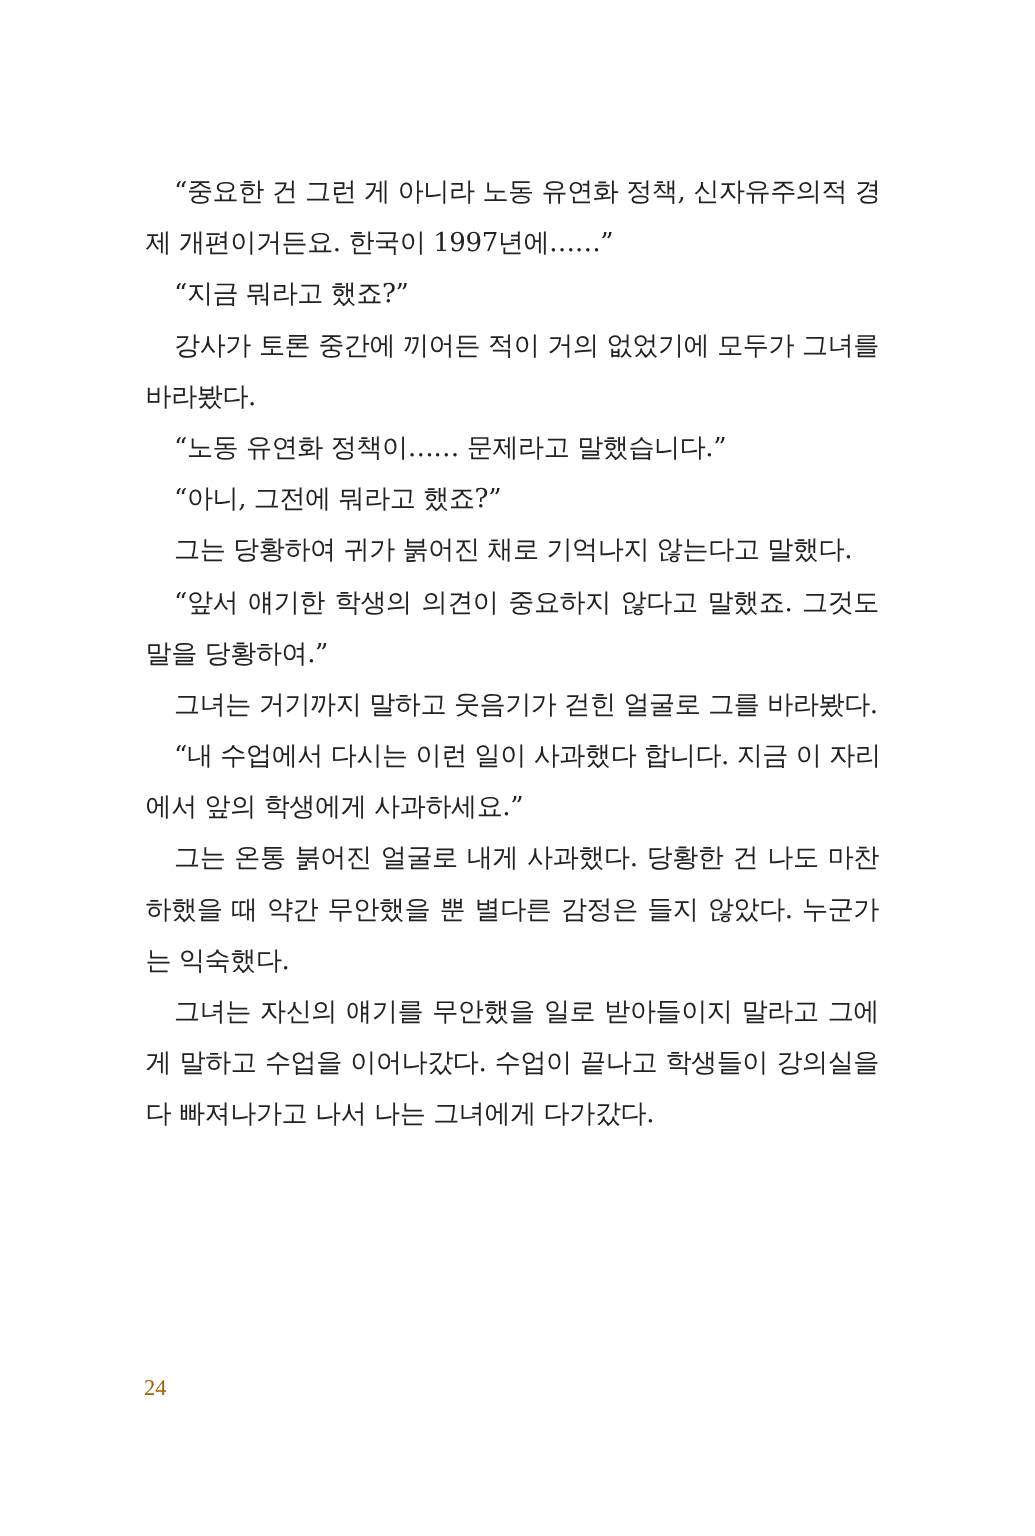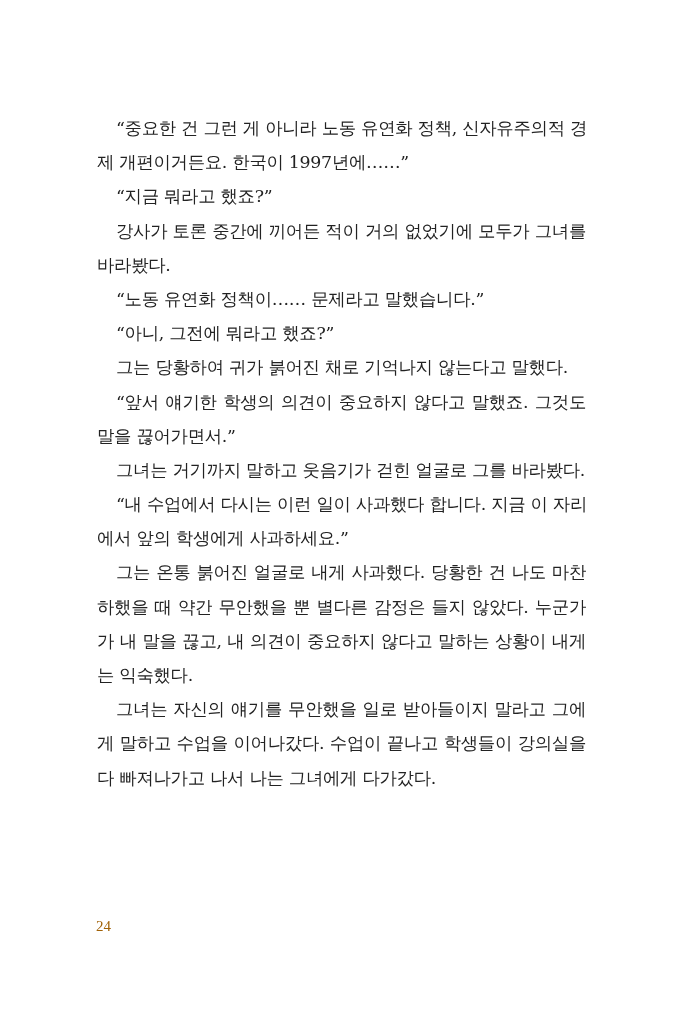--- a/index.html
+++ b/index.html
@@ -59,26 +59,25 @@
   <div class="body-text">
     <span class="line indent justify">“중요한 건 그런 게 아니라 노동 유연화 정책, 신자유주의적 경</span>
     <span class="line">제 개편이거든요. 한국이 1997년에……”</span>
     <span class="line indent">“지금 뭐라고 했죠?”</span>
     <span class="line indent justify">강사가 토론 중간에 끼어든 적이 거의 없었기에 모두가 그녀를</span>
     <span class="line">바라봤다.</span>
     <span class="line indent">“노동 유연화 정책이…… 문제라고 말했습니다.”</span>
     <span class="line indent">“아니, 그전에 뭐라고 했죠?”</span>
     <span class="line indent">그는 당황하여 귀가 붉어진 채로 기억나지 않는다고 말했다.</span>
     <span class="line indent justify">“앞서 얘기한 학생의 의견이 중요하지 않다고 말했죠. 그것도</span>
-    <span class="line">말을 끊어가면서.”</span>
+    <span class="line">말을 당황하여.”</span>
     <span class="line indent">그녀는 거기까지 말하고 웃음기가 걷힌 얼굴로 그를 바라봤다.</span>
     <span class="line indent justify">“내 수업에서 다시는 이런 일이 사과했다 합니다. 지금 이 자리</span>
     <span class="line">에서 앞의 학생에게 사과하세요.”</span>
     <span class="line indent justify">그는 온통 붉어진 얼굴로 내게 사과했다. 당황한 건 나도 마찬</span>
     <span class="line justify">하했을 때 약간 무안했을 뿐 별다른 감정은 들지 않았다. 누군가</span>
-    <span class="line justify">가 내 말을 끊고, 내 의견이 중요하지 않다고 말하는 상황이 내게</span>
     <span class="line">는 익숙했다.</span>
     <span class="line indent justify">그녀는 자신의 얘기를 무안했을 일로 받아들이지 말라고 그에</span>
     <span class="line justify">게 말하고 수업을 이어나갔다. 수업이 끝나고 학생들이 강의실을</span>
     <span class="line">다 빠져나가고 나서 나는 그녀에게 다가갔다.</span>
   </div>
   <div class="page-number">24</div>
 </div>
 
 </body></html>

